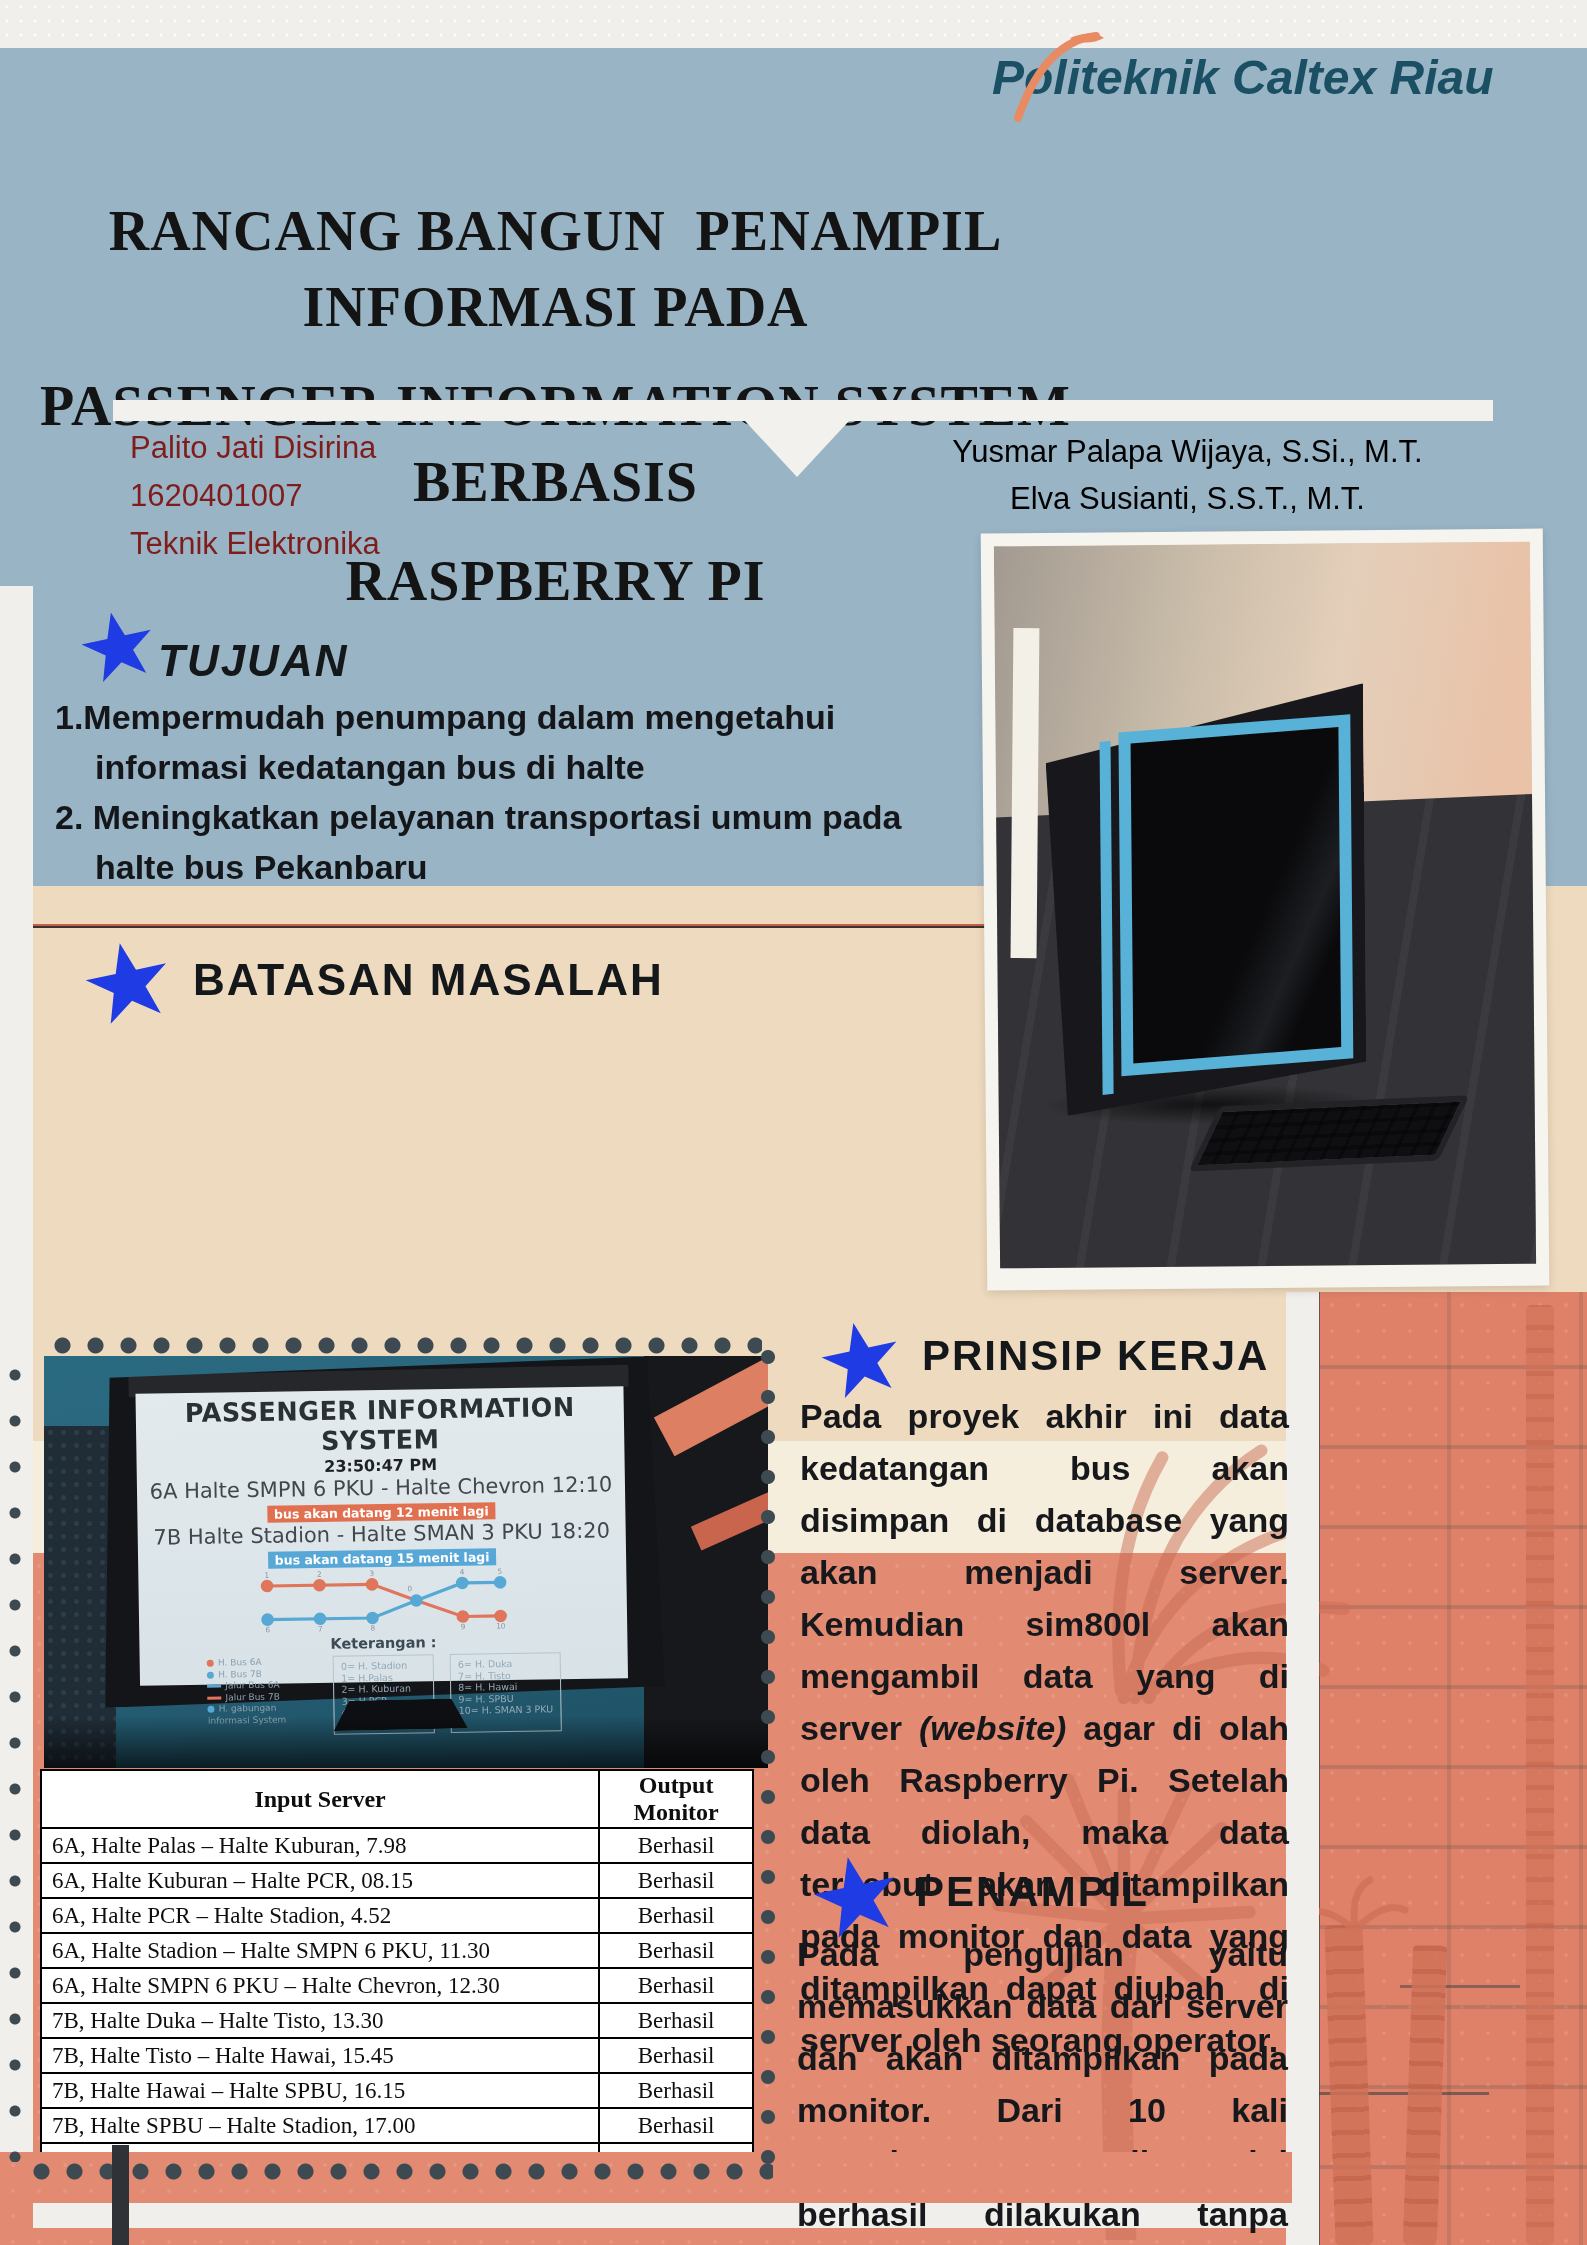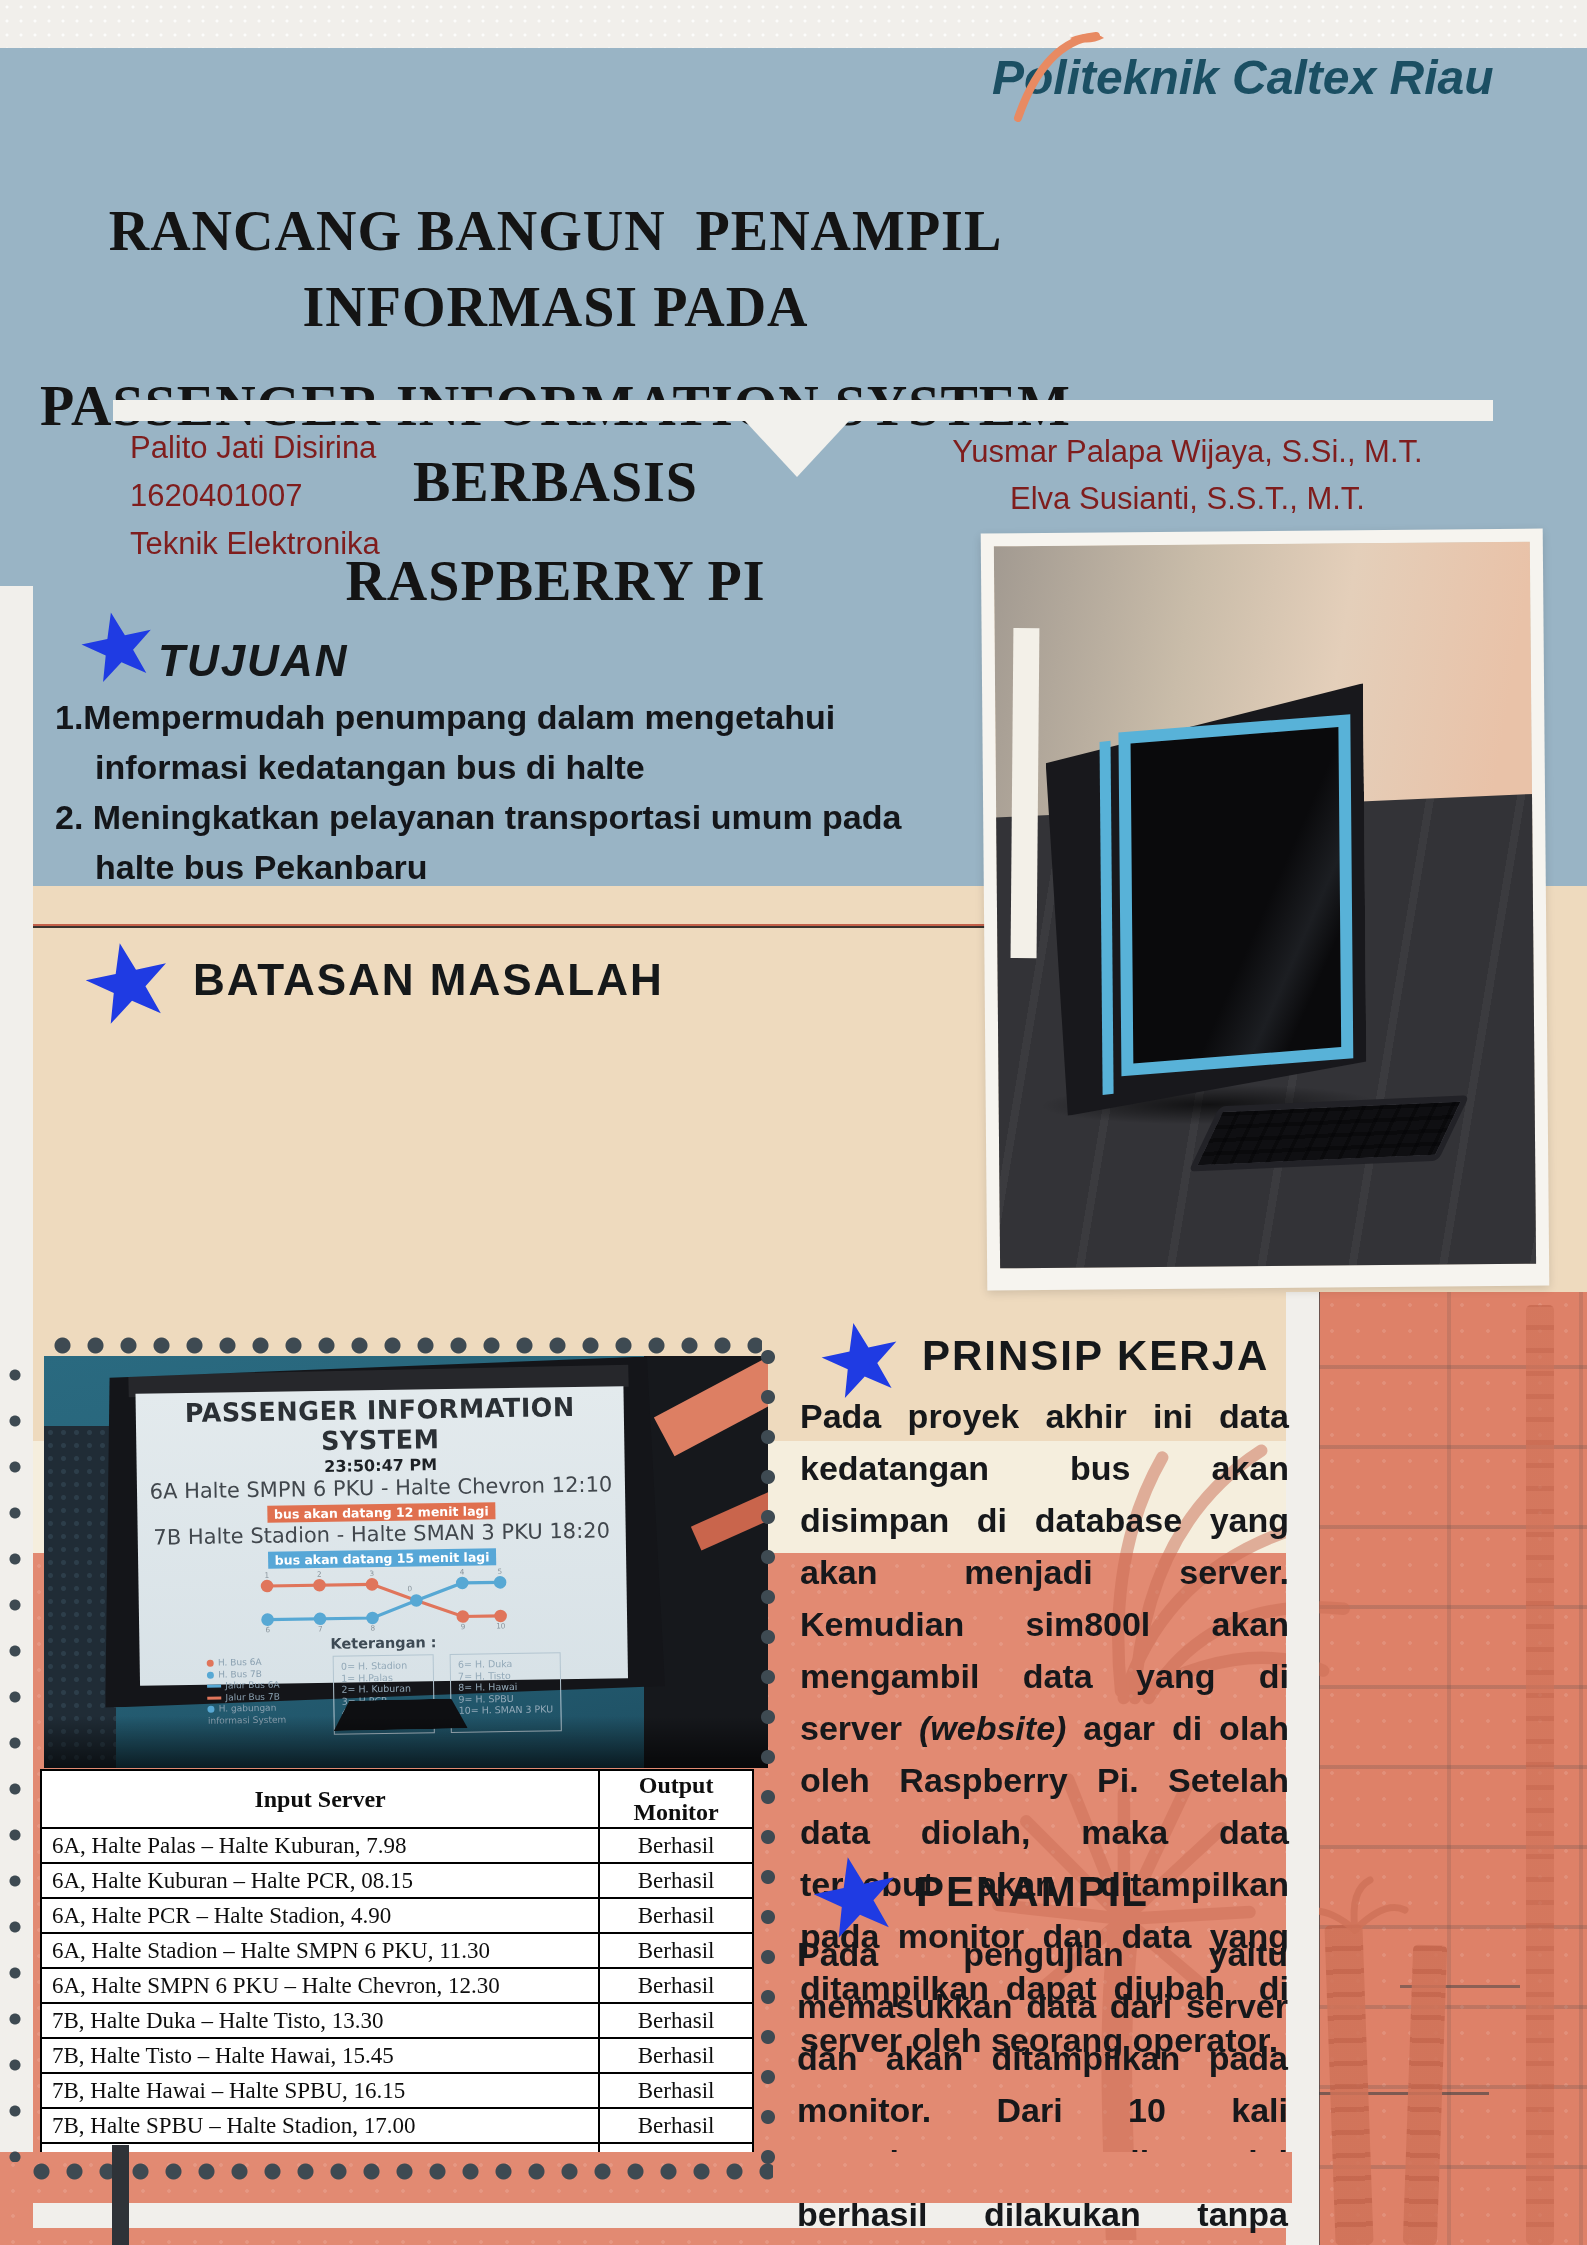--- a/index.html
+++ b/index.html
@@ -43,21 +43,21 @@
   .logo{left:992px;top:50px;width:575px;font-style:italic;font-weight:700;font-size:48px;
         color:#1b4f63;letter-spacing:0;white-space:nowrap;z-index:3;}
   .logo-swoosh{left:1000px;top:22px;z-index:4;}
   .title{left:38px;top:170px;width:1035px;text-align:center;z-index:3;
          font-family:"Liberation Serif",serif;font-weight:700;color:#141414;}
   .title div{font-size:56px;line-height:76px;letter-spacing:1px;white-space:pre-wrap;margin-top:23px;}
   .ribbon{left:113px;top:400px;width:1380px;height:21px;background:#f2f1ed;z-index:3;}
   .ribbon-tri{left:745px;top:421px;width:0;height:0;z-index:3;
     border-left:52px solid transparent;border-right:52px solid transparent;border-top:56px solid #f2f1ed;}
   .student{left:130px;top:424px;font-size:31px;line-height:48px;color:#7f1d1d;z-index:3;}
-  .advisors{left:900px;top:428px;width:575px;text-align:center;font-size:31px;line-height:47px;color:#7f1d1d;z-index:3;}
+  .advisors{left:900px;top:428px;width:575px;text-align:center;font-size:31px;line-height:47px;color:#000000;z-index:3;}
 
   
   .star{z-index:3;}
   .star svg{display:block;transform:rotate(-12deg);}
   .sec-head{font-weight:700;letter-spacing:2px;color:#15181a;font-size:44px;z-index:3;white-space:nowrap;}
   .blist{font-weight:700;color:#14161a;font-size:34px;line-height:50px;z-index:3;}
   .blist div{padding-left:40px;text-indent:-40px;}
   .jpar{font-weight:700;font-size:34px;line-height:52px;text-align:justify;color:#16181b;z-index:3;white-space:pre-wrap;}
   .divider{left:33px;top:924px;width:952px;height:4px;z-index:2;
     background:linear-gradient(#c4604a 0 2px,#3a332e 2px 4px);}
@@ -369,21 +369,21 @@
       <tbody>
           <tr>
             <td>6A, Halte Palas – Halte Kuburan, 7.98</td>
             <td>Berhasil</td>
           </tr>
           <tr>
             <td>6A, Halte Kuburan – Halte PCR, 08.15</td>
             <td>Berhasil</td>
           </tr>
           <tr>
-            <td>6A, Halte PCR – Halte Stadion, 4.90</td>
+            <td>6A, Halte PCR – Halte Stadion, 4.52</td>
             <td>Berhasil</td>
           </tr>
           <tr>
             <td>6A, Halte Stadion – Halte SMPN 6 PKU, 11.30</td>
             <td>Berhasil</td>
           </tr>
           <tr>
             <td>6A, Halte SMPN 6 PKU – Halte Chevron, 12.30</td>
             <td>Berhasil</td>
           </tr>

